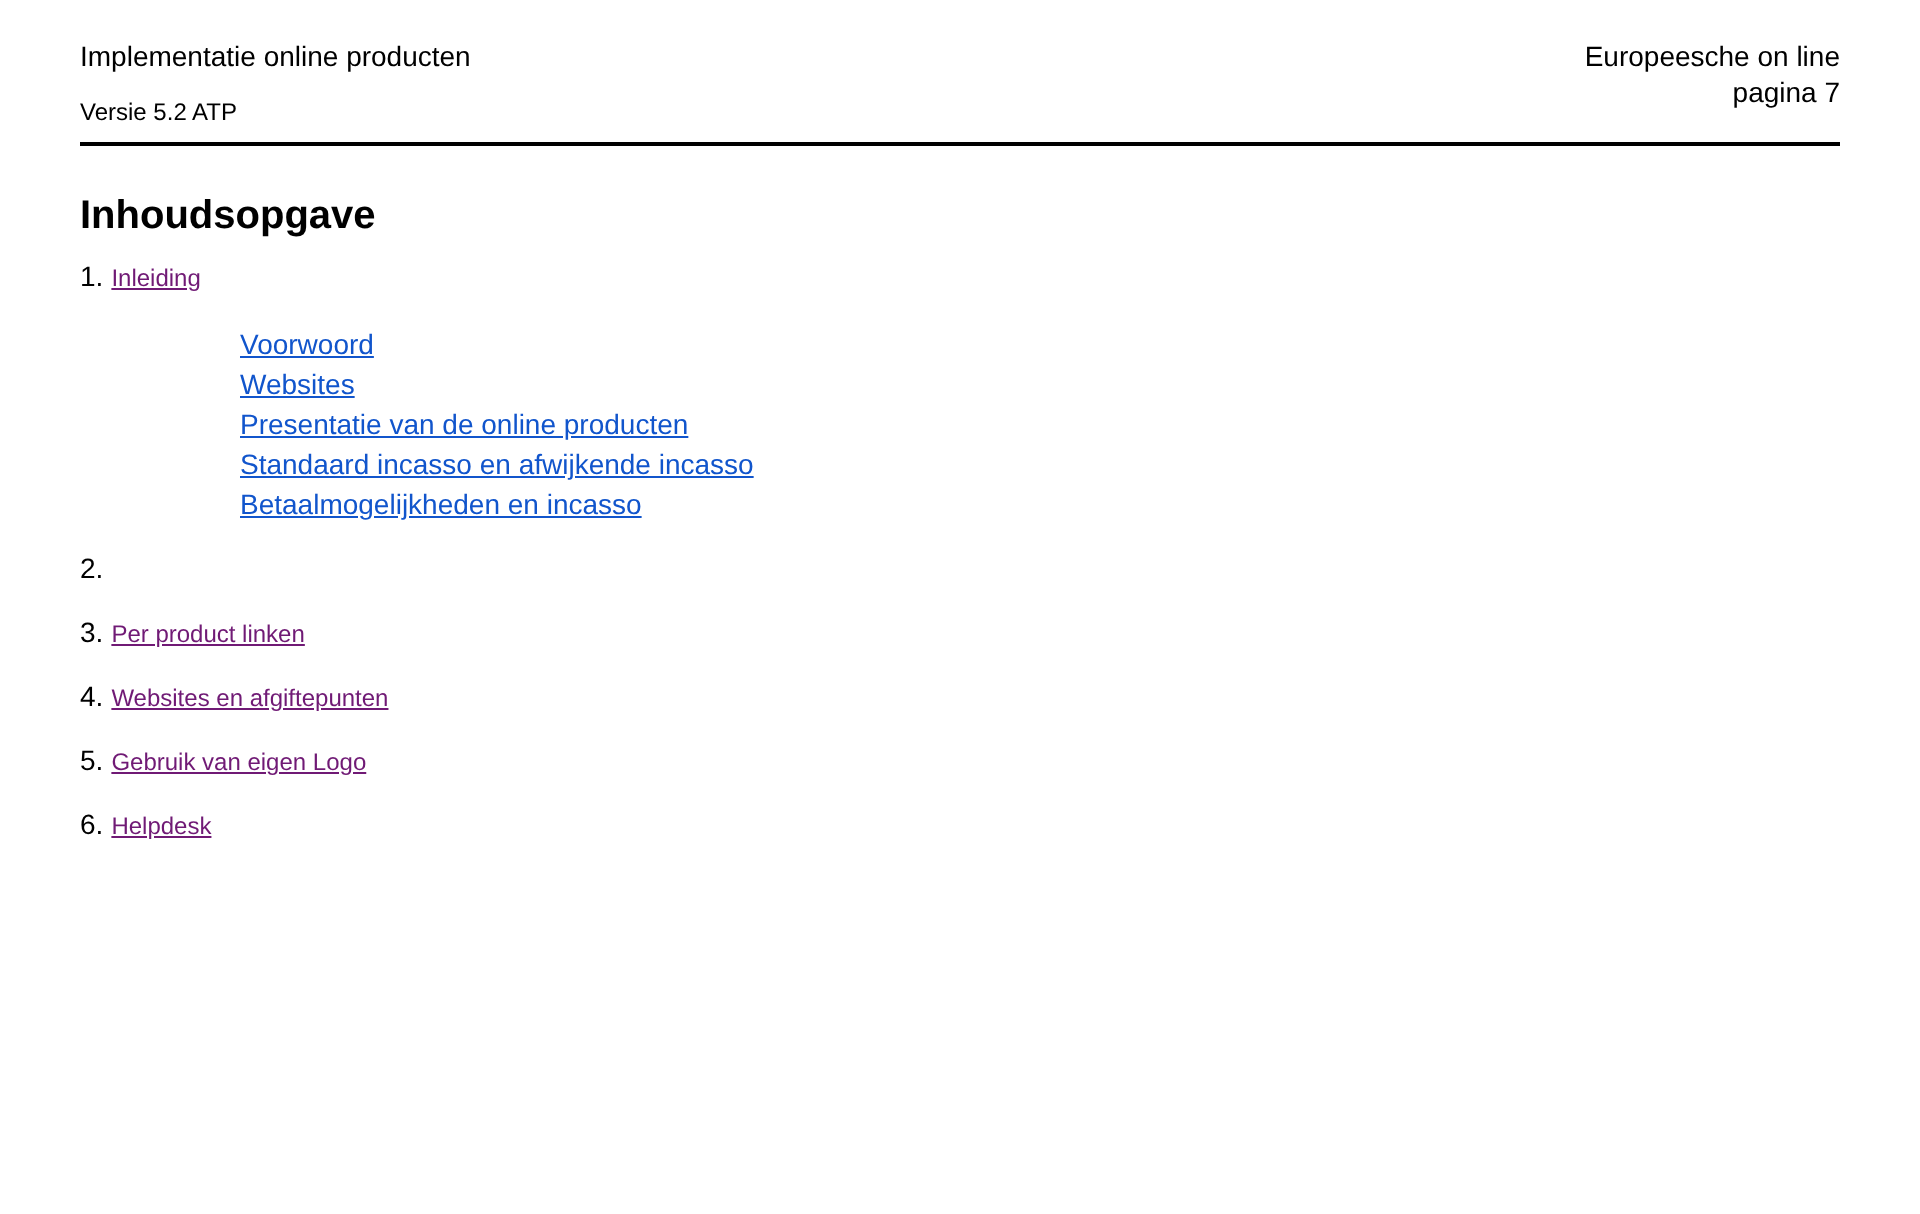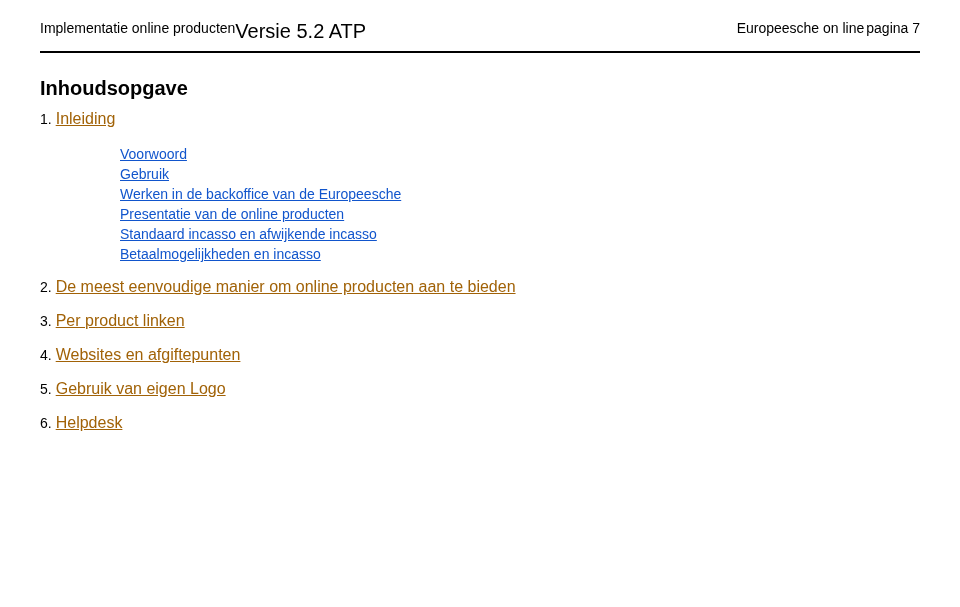--- a/index.html
+++ b/index.html
@@ -20,39 +20,38 @@
 
     .header {
       display: flex;
       justify-content: space-between;
       align-items: flex-start;
       margin-bottom: 4px;
     }
 
     .header-left {
       display: flex;
-      flex-direction: row;
-      gap: 0;
+      flex-direction: column;
+      gap: 13px;
     }
 
     .header-right {
       display: flex;
-      flex-direction: row;
+      flex-direction: column;
       align-items: flex-end;
       gap: 2px;
     }
 
     .header-title {
       font-size: 14px;
       font-weight: normal;
     }
 
     .header-version {
-      font-size: 20px;
-      text-align: center;
+      font-size: 12px;
     }
 
     .header-date {
       font-size: 14px;
     }
 
     .header-company {
       font-size: 14px;
       font-weight: normal;
     }
@@ -79,24 +78,24 @@
 
     .toc-section {
       margin-bottom: 16px;
     }
 
     .toc-number {
       font-size: 14px;
     }
 
     .toc-link {
-      color: #a16207;
+      color: #701a75;
       text-decoration: underline;
       cursor: pointer;
-      font-size: 16px;
+      font-size: 12px;
     }
 
     .toc-sub-list {
       margin-left: 80px;
       margin-top: 18px;
       display: flex;
       flex-direction: column;
       gap: 4px;
     }
 
@@ -138,31 +137,29 @@
 
 <div class="toc">
 
 <div class="toc-section">
       <div class="toc-top-item">
         <span class="toc-number">1.</span>
         <a class="toc-link" href="#">Inleiding</a>
       </div>
       <div class="toc-sub-list">
         <div class="toc-sub-item"><a class="toc-sub-link" href="#">Voorwoord</a></div>
-        <div class="toc-sub-item"><a class="toc-sub-link" href="#">Gebruik</a></div>
-        <div class="toc-sub-item"><a class="toc-sub-link" href="#">Werken in de backoffice van de Europeesche</a></div>
+        <div class="toc-sub-item"><a class="toc-sub-link" href="#">Websites</a></div>
         <div class="toc-sub-item"><a class="toc-sub-link" href="#">Presentatie van de online producten</a></div>
         <div class="toc-sub-item"><a class="toc-sub-link" href="#">Standaard incasso en afwijkende incasso</a></div>
         <div class="toc-sub-item"><a class="toc-sub-link" href="#">Betaalmogelijkheden en incasso</a></div>
       </div>
     </div>
     <div class="toc-section">
       <div class="toc-top-item">
         <span class="toc-number">2.</span>
-        <a class="toc-link" href="#">De meest eenvoudige manier om online producten aan te bieden</a>
       </div>
     </div>
     <div class="toc-section">
       <div class="toc-top-item">
         <span class="toc-number">3.</span>
         <a class="toc-link" href="#">Per product linken</a>
       </div>
     </div>
     <div class="toc-section">
       <div class="toc-top-item">

